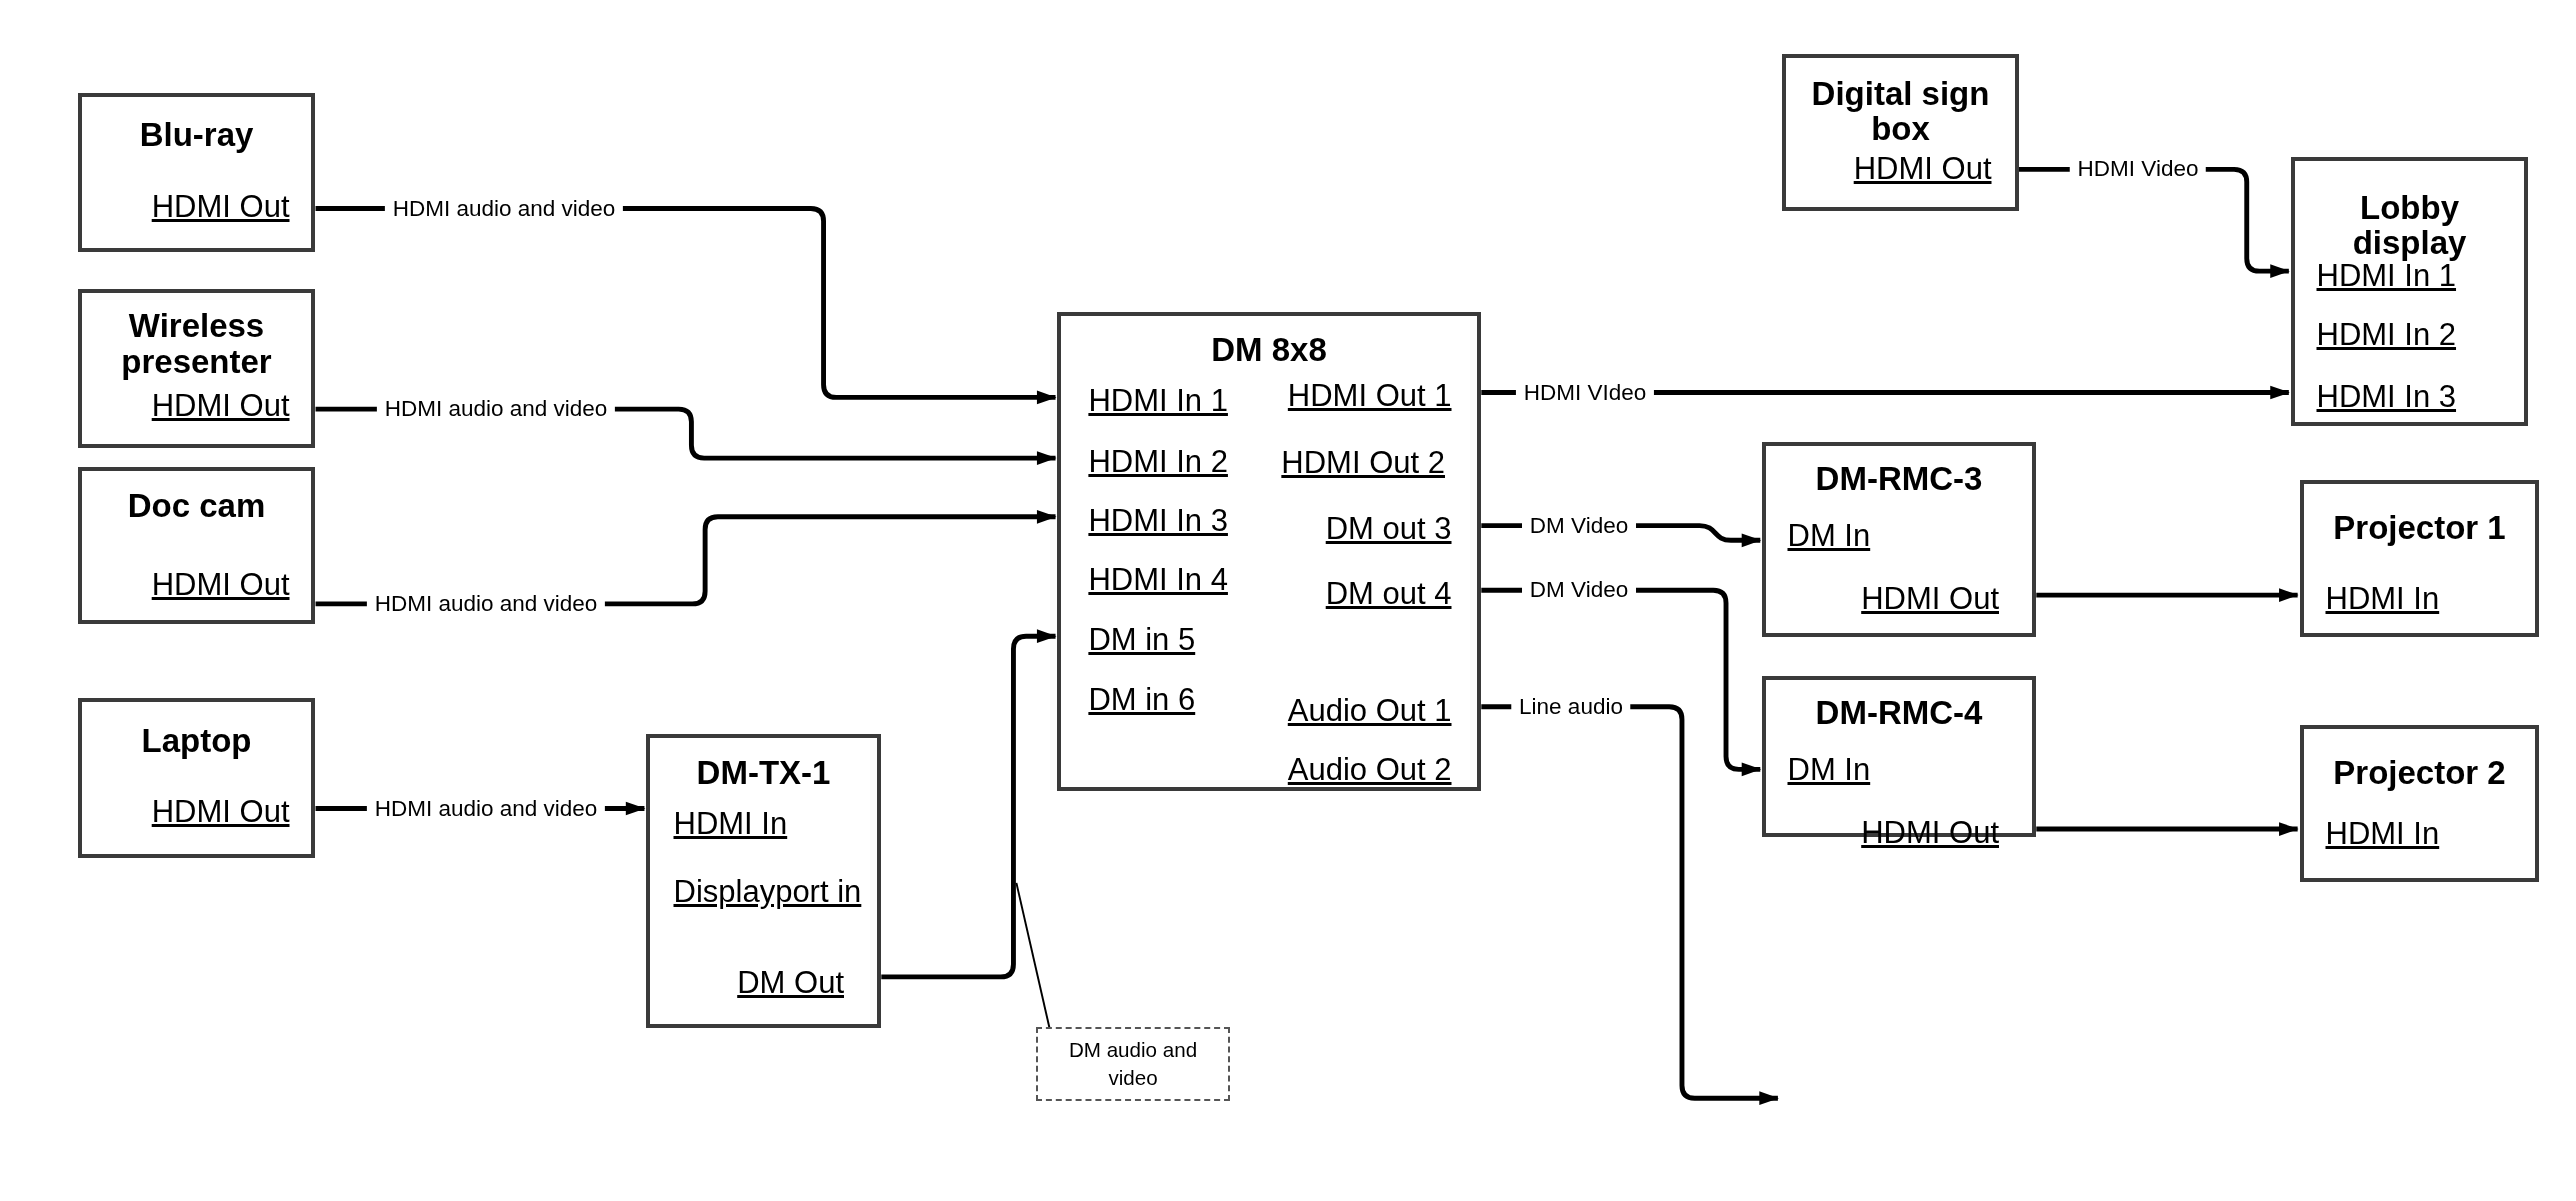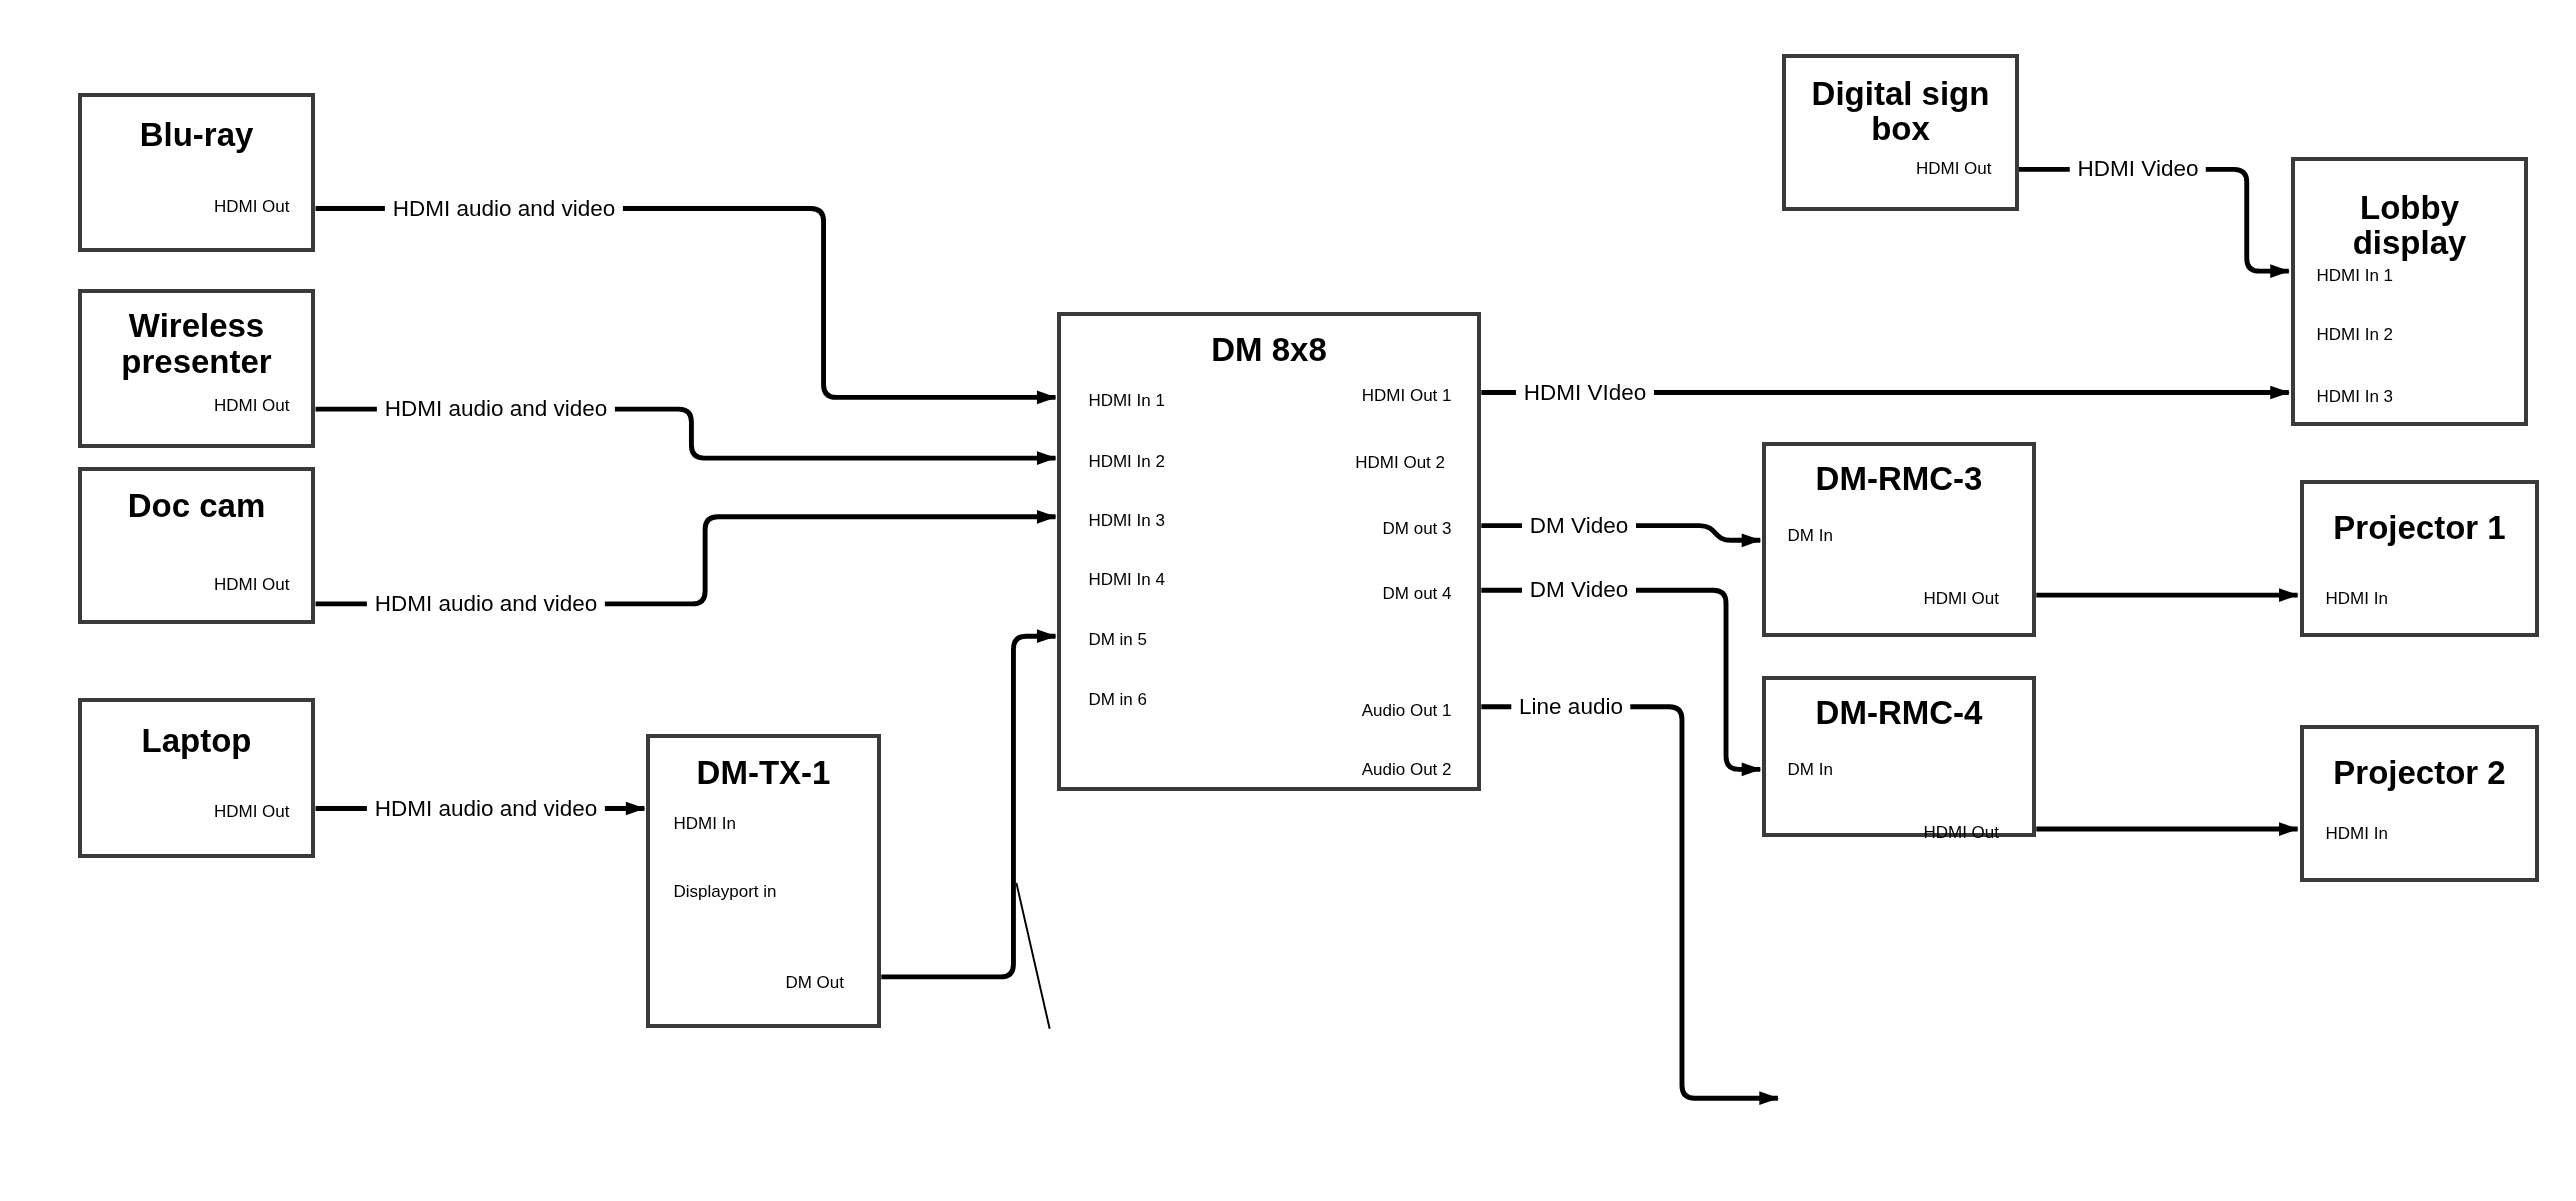--- a/index.html
+++ b/index.html
@@ -17,21 +17,21 @@
     border:4.9px solid #3a3a3a;
     background:#fff;
     box-sizing:border-box;
   }
   .title{
     position:absolute;left:50%;transform:translate(-50%,-50%);
     font-weight:bold;font-size:33px;white-space:nowrap;
   }
   .port{
     position:absolute;transform:translateY(-50%);
-    font-size:17px;white-space:nowrap;
+    font-size:31px;white-space:nowrap;text-decoration:underline;
   }
   .edge-label{
     position:absolute;transform:translate(-50%,-50%);
     font-size:22.5px;white-space:nowrap;
     background:#fff;padding:0 7.8px;
   }
   .note{
     position:absolute;
     border:2px dashed #555;
     box-sizing:border-box;
@@ -152,15 +152,19 @@
   <div class="edge-label" style="left:504px;top:209px">HDMI audio and video</div>
   <div class="edge-label" style="left:496px;top:409px">HDMI audio and video</div>
   <div class="edge-label" style="left:486px;top:604px">HDMI audio and video</div>
   <div class="edge-label" style="left:486px;top:809px">HDMI audio and video</div>
   <div class="edge-label" style="left:1585px;top:393px">HDMI VIdeo</div>
   <div class="edge-label" style="left:1579px;top:526px">DM Video</div>
   <div class="edge-label" style="left:1579px;top:590px">DM Video</div>
   <div class="edge-label" style="left:1571px;top:707px">Line audio</div>
   <div class="edge-label" style="left:2138px;top:169px">HDMI Video</div>
 
+  <div class="note" style="left:1036px;top:1027px;width:194px;height:74px">
+    <div>DM audio and</div>
+    <div>video</div>
+  </div>
 
 </div>
 
 
 </body></html>

